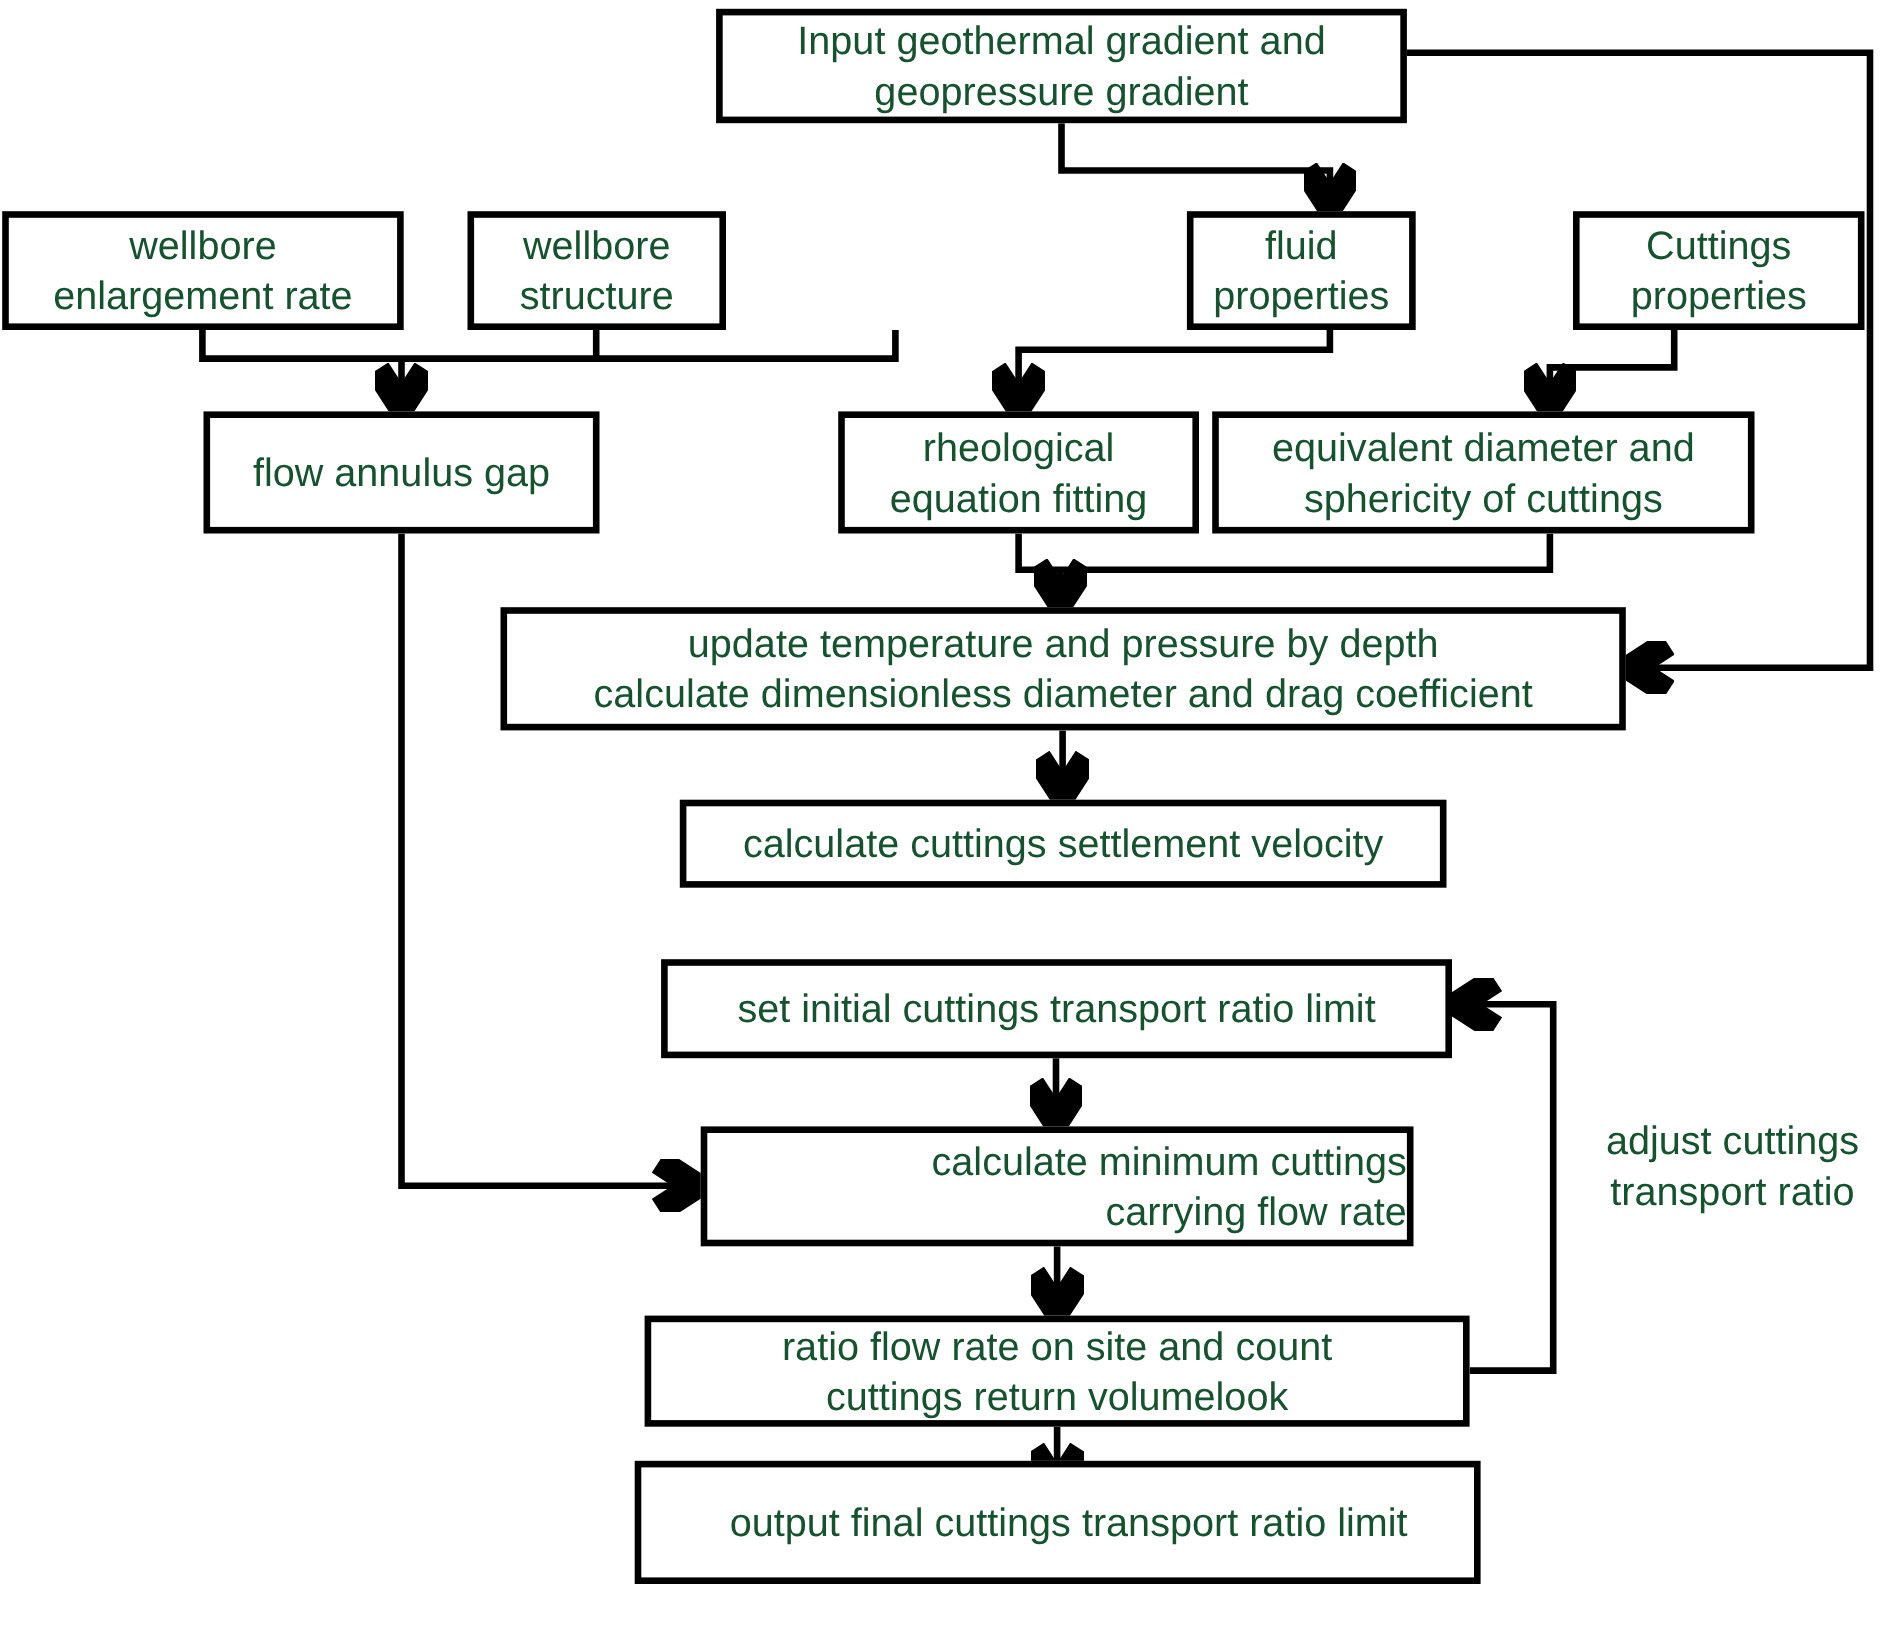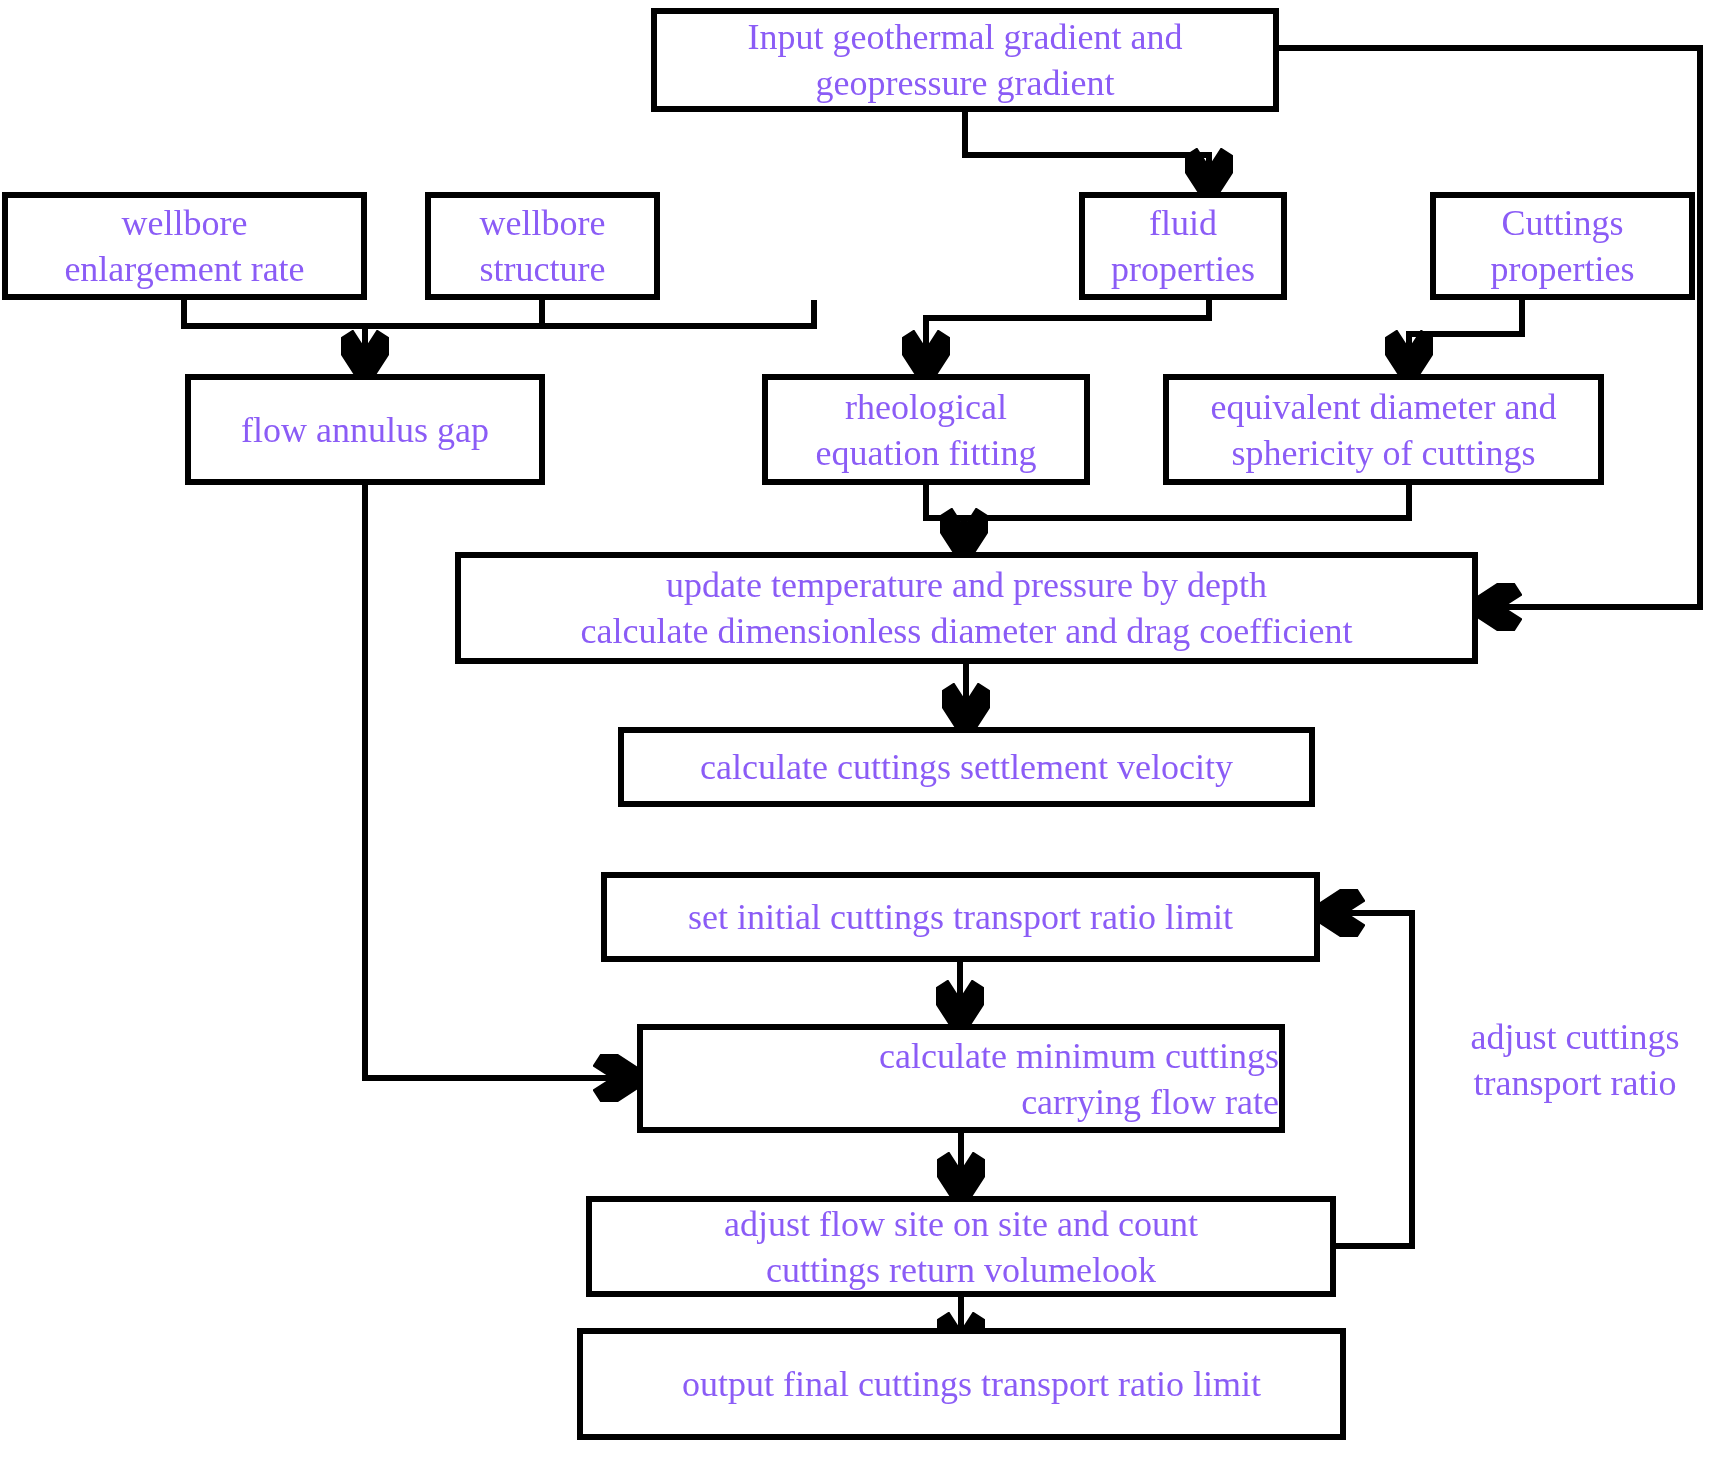--- a/index.html
+++ b/index.html
@@ -1,22 +1,22 @@
 <!DOCTYPE html>
 <html><head>
 <meta charset="utf-8">
 <style>
   html, body { margin: 0; padding: 0; background: #ffffff; }
   .canvas {
     position: relative;
     width: 1712px;
     height: 1481px;
     background: #ffffff;
-    font-family: Liberation Serif, serif;
-    color: #8b5cf6;
+    font-family: Liberation Sans, sans-serif;
+    color: #14532d;
     overflow: hidden;
   }
   .wires {
     position: absolute;
     left: 0; top: 0;
     width: 1712px; height: 1481px;
   }
   .wires polyline {
     fill: none;
     stroke: #000000;
@@ -107,21 +107,21 @@
 
   <div class="node" style="left:185px; top:374px; width:360px; height:111px;">
     <span>flow annulus gap</span>
   </div>
 
   <div class="node" style="left:762px; top:374px; width:328px; height:111px;">
     <span>rheological</span>
     <span>equation fitting</span>
   </div>
 
-  <div class="node" style="left:1163px; top:374px; width:441px; height:111px;">
+  <div class="node" style="left:1102px; top:374px; width:493px; height:111px;">
     <span>equivalent diameter and</span>
     <span>sphericity of cuttings</span>
   </div>
 
   <div class="node" style="left:455px; top:552px; width:1023px; height:112px;">
     <span>update temperature and pressure by depth</span>
     <span>calculate dimensionless diameter and drag coefficient</span>
   </div>
 
   <div class="node" style="left:618px; top:727px; width:697px; height:80px;">
@@ -131,21 +131,21 @@
   <div class="node" style="left:601px; top:872px; width:719px; height:90px;justify-content:center;">
     <span>set initial cuttings transport ratio limit</span>
   </div>
 
   <div class="node" style="left:637px; top:1024px; width:648px; height:109px;align-items:flex-end;">
     <span>calculate minimum cuttings</span>
     <span>carrying flow rate</span>
   </div>
 
   <div class="node" style="left:586px; top:1196px; width:750px; height:101px;">
-    <span>adjust flow site on site and count</span>
+    <span>ratio flow rate on site and count</span>
     <span>cuttings return volumelook</span>
   </div>
 
   <div class="node" style="left:577px; top:1328px; width:769px; height:112px;padding-left:20px;">
     <span>output final cuttings transport ratio limit</span>
   </div>
 
   <div class="edge-label" style="left:1420px; top:1008px; width:310px; height:104px;">
     <span>adjust cuttings</span>
     <span>transport ratio</span>

